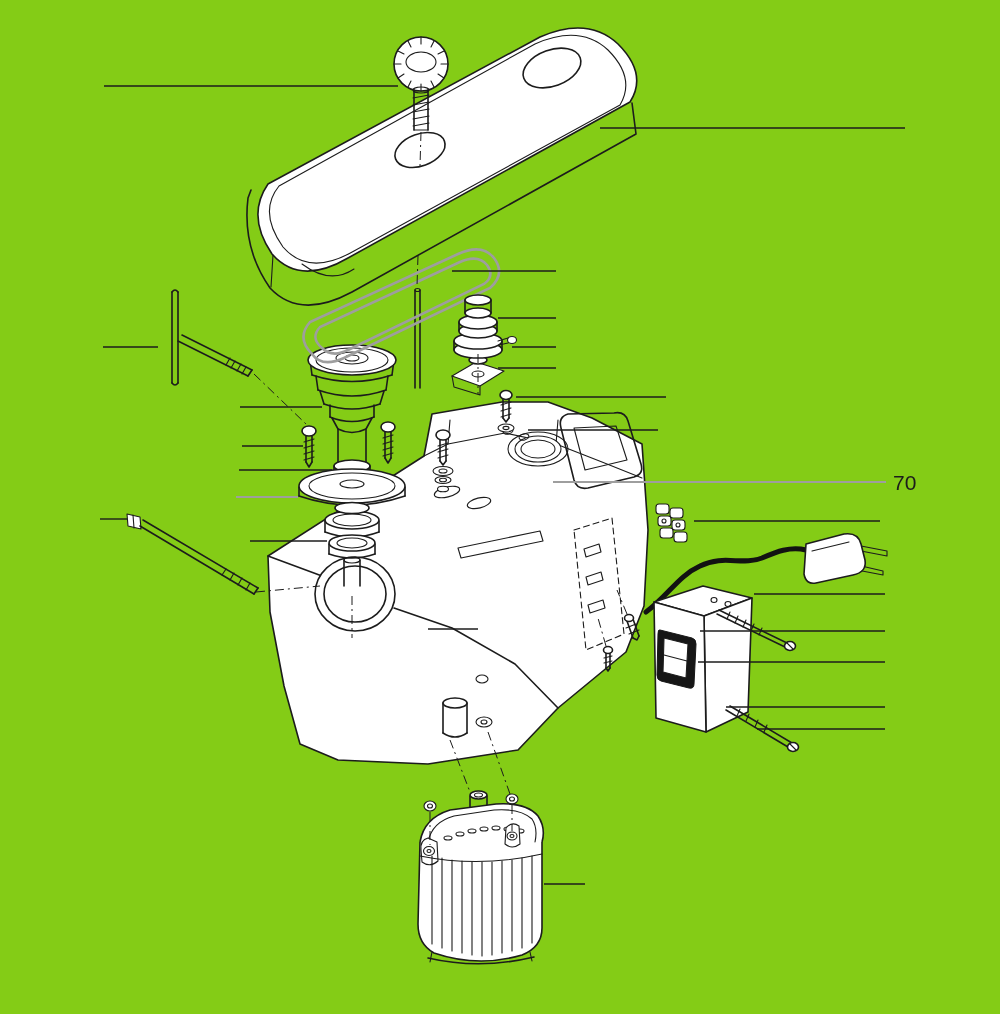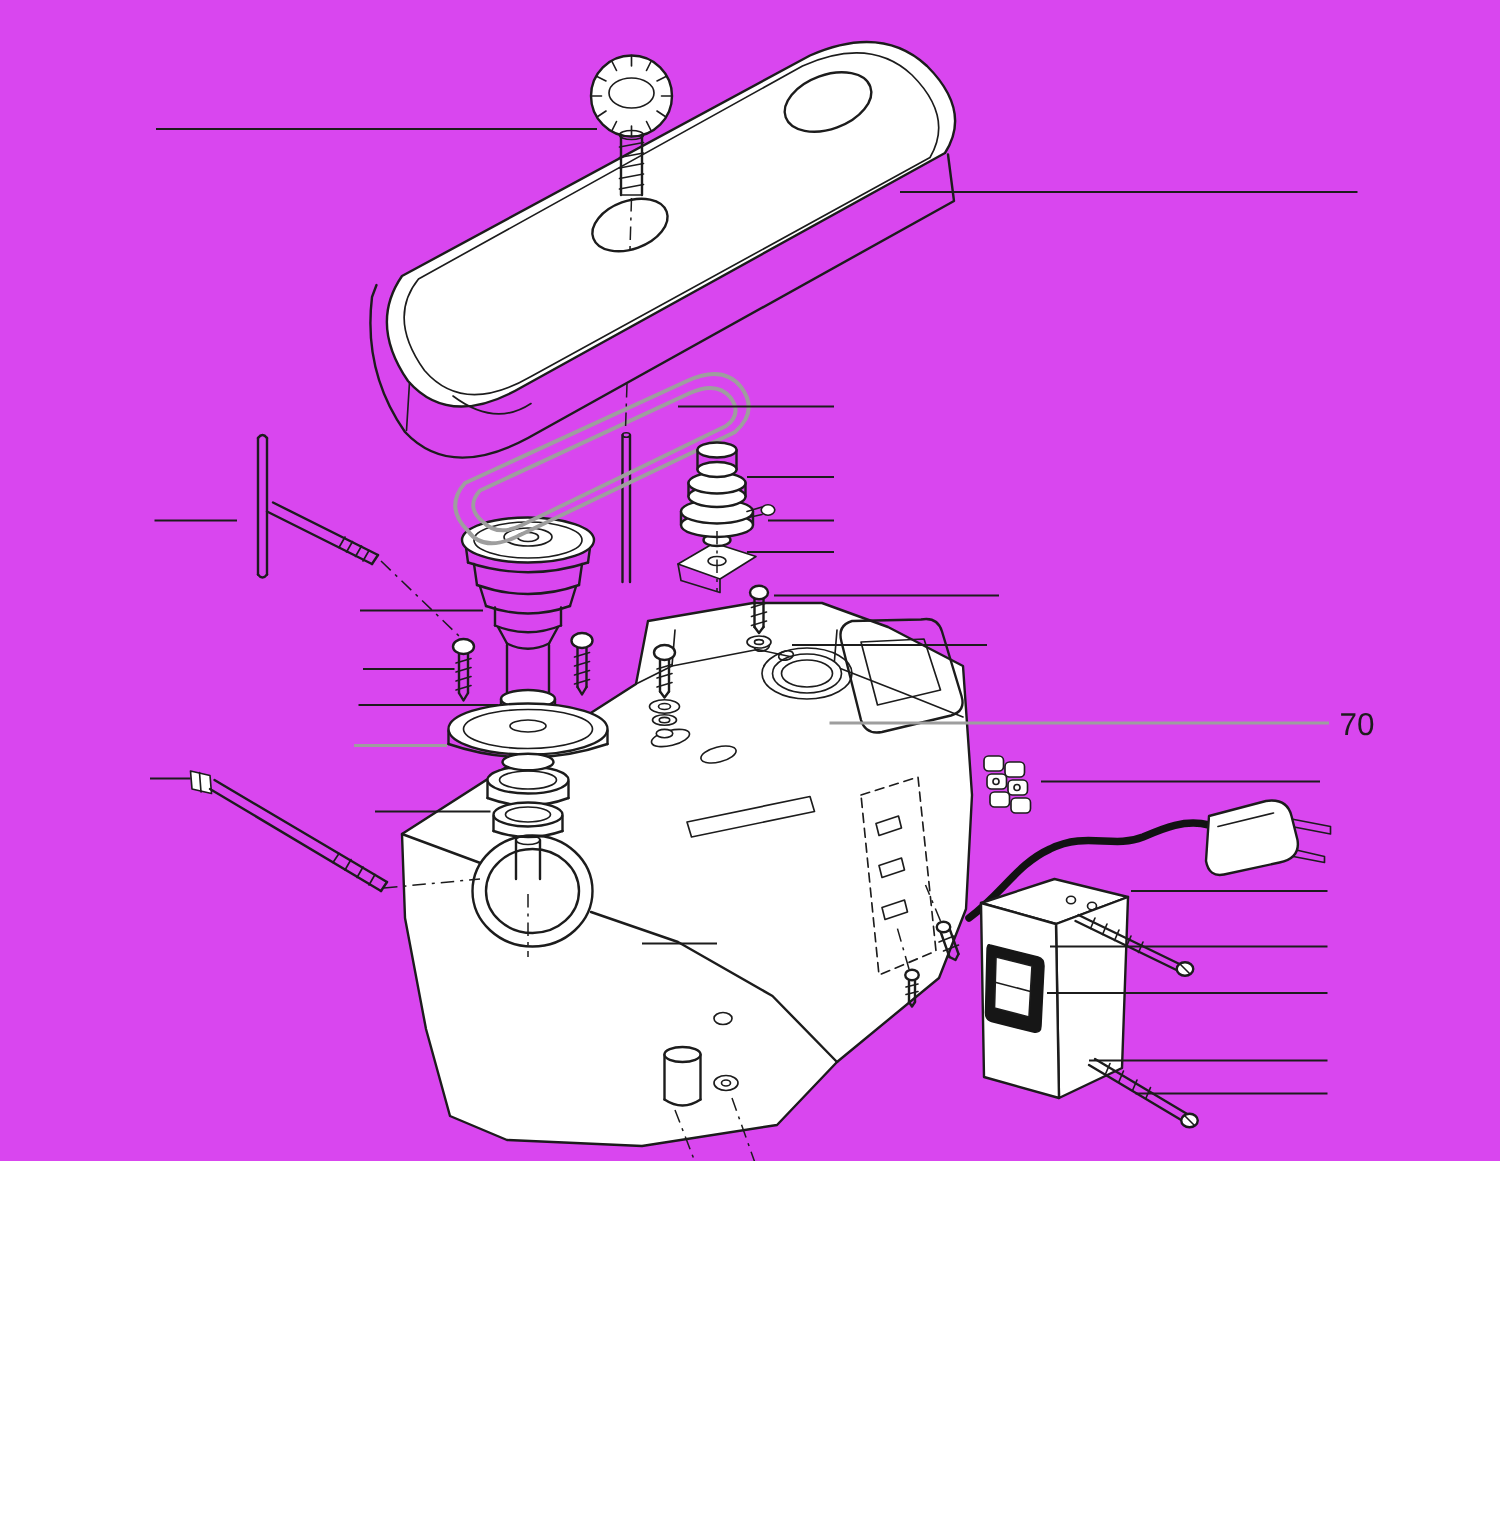--- a/index.html
+++ b/index.html
@@ -1,16 +1,16 @@
 <!DOCTYPE html>
 <html><head>
 <meta charset="utf-8">
 <style>
   html,body{margin:0;padding:0;background:#ffffff}
-  .page{position:relative;width:1000px;height:774px;background:#d946ef;overflow:hidden}
+  .page{position:relative;width:1000px;height:1014px;background:#84cc16;overflow:hidden}
   .page svg{position:absolute;left:0;top:0}
   .ln{fill:none;stroke:#1c1c1c;stroke-width:1.6;stroke-linecap:round;stroke-linejoin:round}
   .thin{fill:none;stroke:#1c1c1c;stroke-width:1.1;stroke-linecap:round;stroke-linejoin:round}
   .fw{fill:#ffffff;stroke:#1c1c1c;stroke-width:1.6;stroke-linejoin:round}
   .fwt{fill:#ffffff;stroke:#1c1c1c;stroke-width:1.1;stroke-linejoin:round}
   .lead{fill:none;stroke:#1c1c1c;stroke-width:1.4}
   .lead-g{fill:none;stroke-width:2}
   .bw{fill:none;stroke-width:2.6}
   .dash{fill:none;stroke:#1c1c1c;stroke-width:1;stroke-dasharray:9 4 2 4}
   .dash5{stroke-dasharray:6 4}

